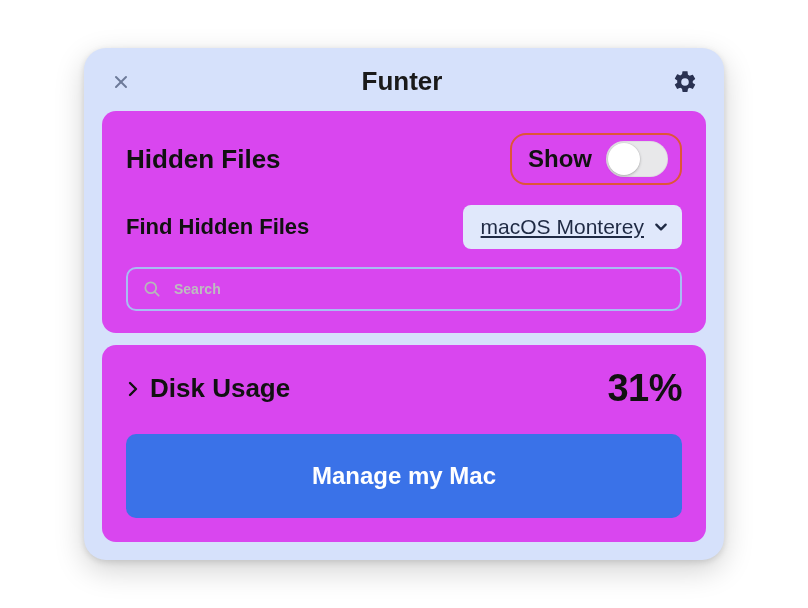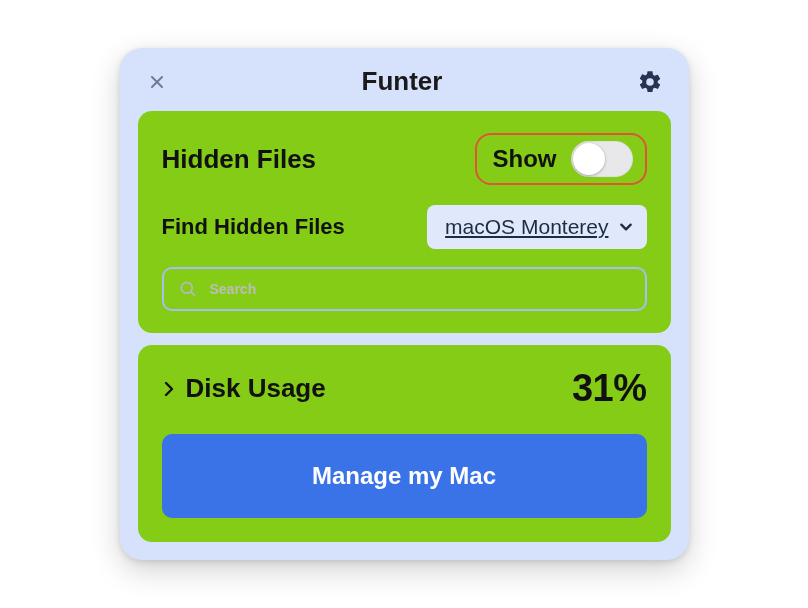--- a/index.html
+++ b/index.html
@@ -6,21 +6,21 @@
     body {
       font-family: -apple-system, BlinkMacSystemFont, "Segoe UI", Helvetica, Arial, sans-serif;
       background: #ffffff;
       width: 808px;
       height: 608px;
       display: flex;
       align-items: center;
       justify-content: center;
     }
     .window {
-      width: 569px;
+      width: 640px;
       background: #d6e1fb;
       border-radius: 22px;
       box-shadow: 0 10px 30px rgba(0,0,0,0.18), 0 2px 6px rgba(0,0,0,0.12);
       padding: 0 0 18px 0;
       overflow: hidden;
     }
     .titlebar {
       display: flex;
       align-items: center;
       justify-content: space-between;
@@ -47,21 +47,21 @@
       width: 30px;
       height: 30px;
       display: flex;
       align-items: center;
       justify-content: center;
       cursor: pointer;
       color: #2a3252;
     }
     .gear-btn svg { width: 26px; height: 26px; }
     .card {
-      background: #84cc16;
+      background: #d946ef;
       margin: 0 18px 12px 18px;
       border-radius: 14px;
       padding: 22px 24px 22px 24px;
     }
     .row {
       display: flex;
       align-items: center;
       justify-content: space-between;
     }
     .row + .row { margin-top: 20px; }

